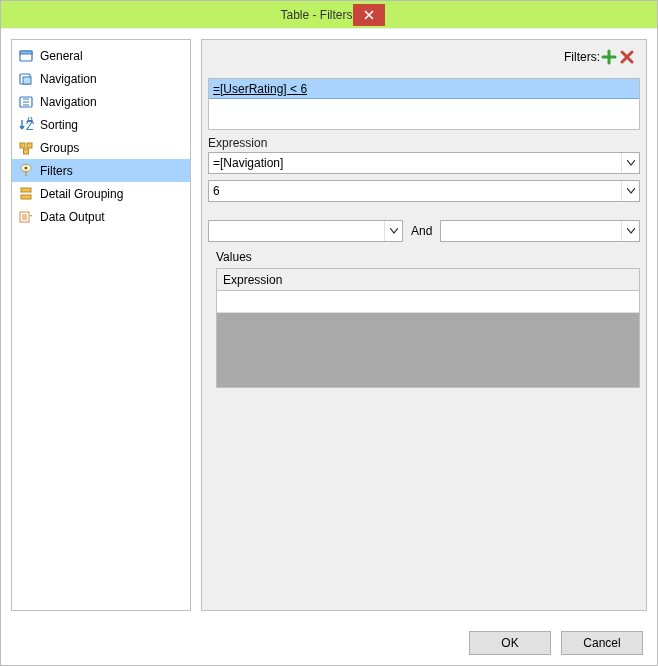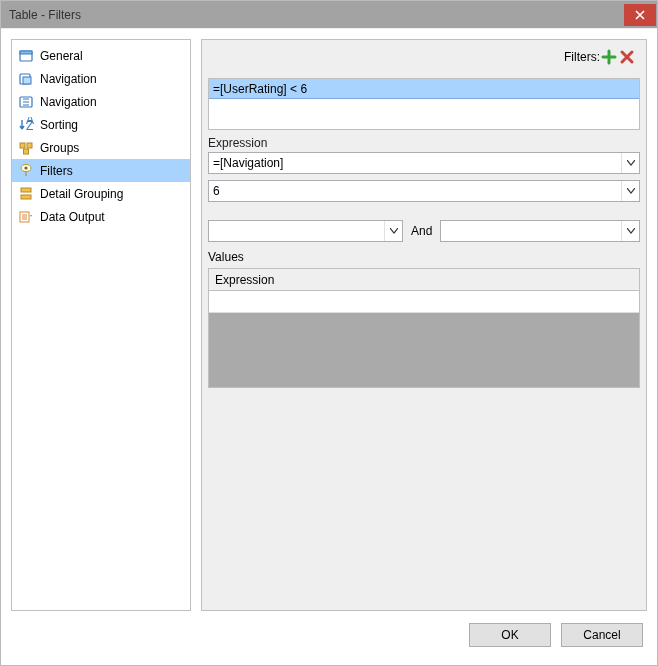--- a/index.html
+++ b/index.html
@@ -1,43 +1,43 @@
 <!DOCTYPE html>
 <html><head>
 <meta charset="utf-8">
 <style>
   * { box-sizing: border-box; margin: 0; padding: 0; font-family: "Segoe UI", Tahoma, sans-serif; font-size: 12px; }
   body { background: #fff; width: 658px; height: 666px; border: 1px solid #bbb; position: relative; overflow: hidden; }
-  .titlebar { height: 28px; display: flex; align-items: center; justify-content: space-between; padding-left: 8px; background: #a3a3a3; border-bottom: 1px solid #eee; }
+  .titlebar { height: 28px; display: flex; align-items: center; justify-content: center; padding-left: 8px; background: #bef264; border-bottom: 1px solid #eee; }
   .titlebar .title { color: #333; }
   .titlebar .close { width: 32px; height: 22px; background: #c7453b; display: flex; align-items: center; justify-content: center; color: #fff; font-size: 14px; cursor: pointer; margin-right: 1px; }
   .client { position: absolute; top: 28px; left: 0; right: 0; bottom: 44px; padding: 10px; display: flex; gap: 10px; }
-  .footer { position: absolute; bottom: 8px; left: 0; right: 0; height: 44px; display: flex; align-items: center; justify-content: flex-end; gap: 10px; padding-right: 14px; }
+  .footer { position: absolute; bottom: 0; left: 0; right: 0; height: 44px; display: flex; align-items: center; justify-content: flex-end; gap: 10px; padding-right: 14px; }
   .btn { min-width: 82px; height: 24px; border: 1px solid #adadad; background: #e1e1e1; display: flex; align-items: center; justify-content: center; cursor: pointer; }
   .sidebar { width: 180px; border: 1px solid #bfbfbf; background: #fff; padding-top: 4px; }
   .side-item { height: 23px; display: flex; align-items: center; padding-left: 6px; gap: 6px; cursor: pointer; }
   .side-item.selected { background: #a8d3ff; }
   .side-ico { width: 16px; height: 16px; display: flex; align-items: center; justify-content: center; }
   .main { flex: 1; border: 1px solid #bfbfbf; background: #efefef; display: flex; flex-direction: column; }
   .main-inner { padding: 6px; display: flex; flex-direction: column; gap: 6px; }
   .filters-hdr { display: flex; align-items: center; justify-content: flex-end; padding: 2px 4px 6px 4px; }
   .plus-ico, .del-ico { width: 18px; height: 18px; display: flex; align-items: center; justify-content: center; cursor: pointer; }
-  .filters-list { background: #fff; border: 1px solid #bfbfbf; height: 52px; }
+  .filters-list { background: #fff; border: 1px solid #bfbfbf; height: 52px; text-decoration: underline; }
   .filter-row { height: 20px; background: #a8d3ff; border-bottom: 1px solid #7da9d8; display: flex; align-items: center; padding-left: 4px; }
   .row2 { display: flex; gap: 6px; }
   .col { display: flex; flex-direction: column; gap: 2px; }
   .col.expression { flex: 1; }
   .col.operator { width: 210px; }
   .label { color: #222; }
   .combo { height: 22px; background: #fff; border: 1px solid #abadb3; display: flex; align-items: center; justify-content: space-between; padding-left: 4px; }
   .combo .arrow { width: 18px; height: 100%; display: flex; align-items: center; justify-content: center; border-left: 1px solid #e1e1e1; }
   .row3 { display: flex; gap: 2px; align-items: center; }
   .row3 .combo { flex: 1; }
   .and-lbl { padding: 0 6px; }
-  .values-block { display: flex; flex-direction: column; }
+  .values-block { display: flex; flex-direction: column; margin-left: 8px; }
   .values-lbl { padding: 2px 0 4px 0; }
   .values-grid { background: #aaa; border: 1px solid #bfbfbf; display: flex; flex-direction: column; height: 120px; }
   .grid-hdr { height: 22px; background: #efefef; border-bottom: 1px solid #bfbfbf; display: flex; align-items: center; padding-left: 6px; }
   .grid-row { height: 22px; background: #fff; border-bottom: 1px solid #ddd; }
   svg { display: block; }
 </style>
 </head>
 <body>
 
 <div class="titlebar">

